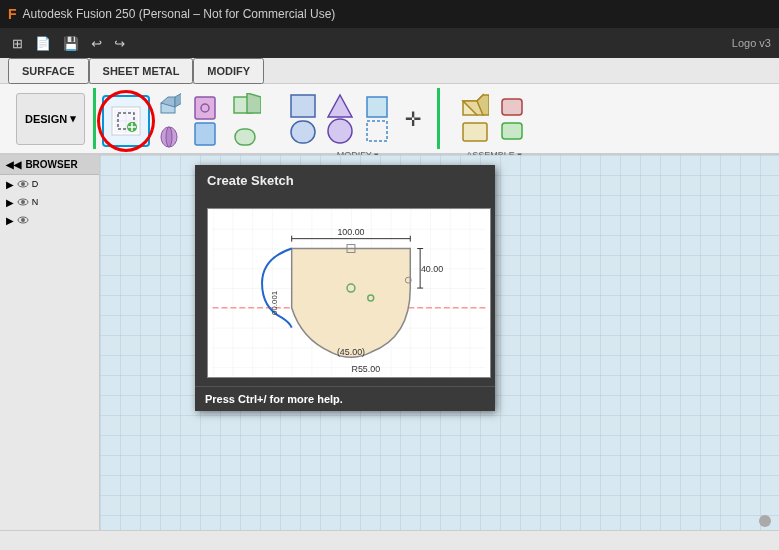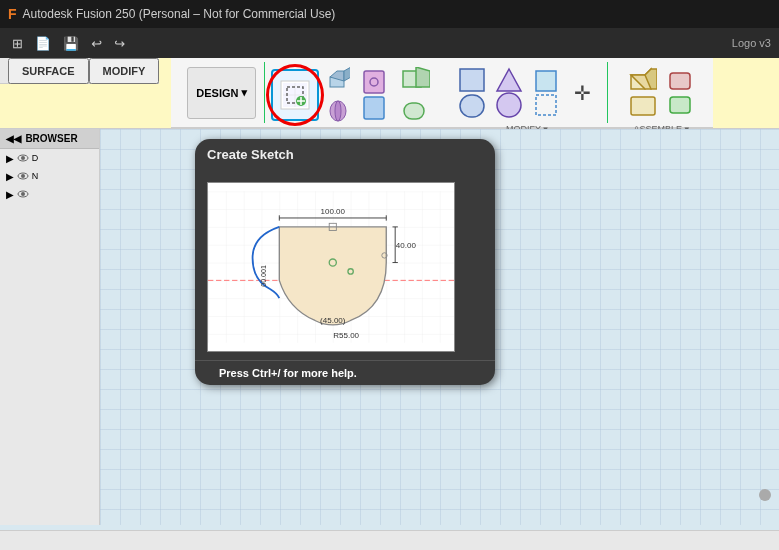--- a/index.html
+++ b/index.html
@@ -24,25 +24,24 @@
     }
     #title-bar .app-icon {
       color: #e87722;
       font-weight: bold;
       margin-right: 6px;
       font-size: 14px;
     }
 
     
     #toolbar {
-      background: #fef9c3;
+      background: #f0abfc;
       border-bottom: 1px solid #ccc;
       display: flex;
-      flex-direction: row;
-      gap: 12px;
+      flex-direction: column;
     }
 
     
     #quick-access {
       background: #2b2b2b;
       height: 30px;
       display: flex;
       align-items: center;
       padding: 0 8px;
       gap: 4px;
@@ -85,21 +84,21 @@
       height: 70px;
       padding: 4px 8px;
       gap: 2px;
       border-bottom: 1px solid #ccc;
     }
 
     .ribbon-group {
       display: flex;
       flex-direction: column;
       align-items: center;
-      border-right: 1px solid #22c55e;
+      border-right: 3px solid #22c55e;
       padding: 2px 8px;
       min-width: 60px;
     }
     .ribbon-group:last-child { border-right: none; }
     .ribbon-group-label {
       font-size: 9px;
       color: #666;
       margin-top: auto;
       padding-top: 2px;
     }
@@ -192,47 +191,47 @@
     }
 
     
     #tooltip-popup {
       position: absolute;
       top: 10px;
       left: 95px;
       width: 300px;
       background: #3a3a3a;
       color: #eee;
-      border-radius: 15px;
+      border-radius: 0;
       box-shadow: 2px 2px 8px rgba(0,0,0,0.5);
       z-index: 10;
       overflow: hidden;
     }
     #tooltip-header {
       padding: 8px 12px 4px;
       font-weight: bold;
       font-size: 13px;
     }
     #tooltip-body {
       padding: 0 12px 8px;
       font-size: 11px;
       line-height: 1.5;
       color: #ddd;
     }
     #tooltip-image {
       margin: 8px 12px;
       background: white;
       border: 1px solid #888;
-      width: 248px;
+      width: 284px;
       height: 170px;
       position: relative;
       overflow: hidden;
     }
     #tooltip-footer {
-      padding: 6px 24px;
+      padding: 6px 10px;
       font-size: 11px;
       font-weight: bold;
       color: #fff;
       border-top: 1px solid #555;
     }
 
     
     .sketch-preview {
       width: 100%;
       height: 100%;
@@ -269,20 +268,21 @@
   <button class="qa-btn">↩</button>
   <button class="qa-btn">↪</button>
   <div style="flex:1"></div>
   <span style="color:#aaa; font-size:11px; display:flex; align-items:center; gap:4px;">Logo v3</span>
 </div>
 
 <div id="toolbar">
 
   <div id="ribbon-tabs">
     <button class="ribbon-tab">SURFACE</button>
+    <button class="ribbon-tab">SHEET METAL</button>
     <button class="ribbon-tab">MODIFY</button>
   </div>
 
   <div id="ribbon">
 
     <div class="ribbon-group">
       <div class="ribbon-buttons">
         <button class="design-btn">
           <span>DESIGN</span>
           <span>▾</span>

